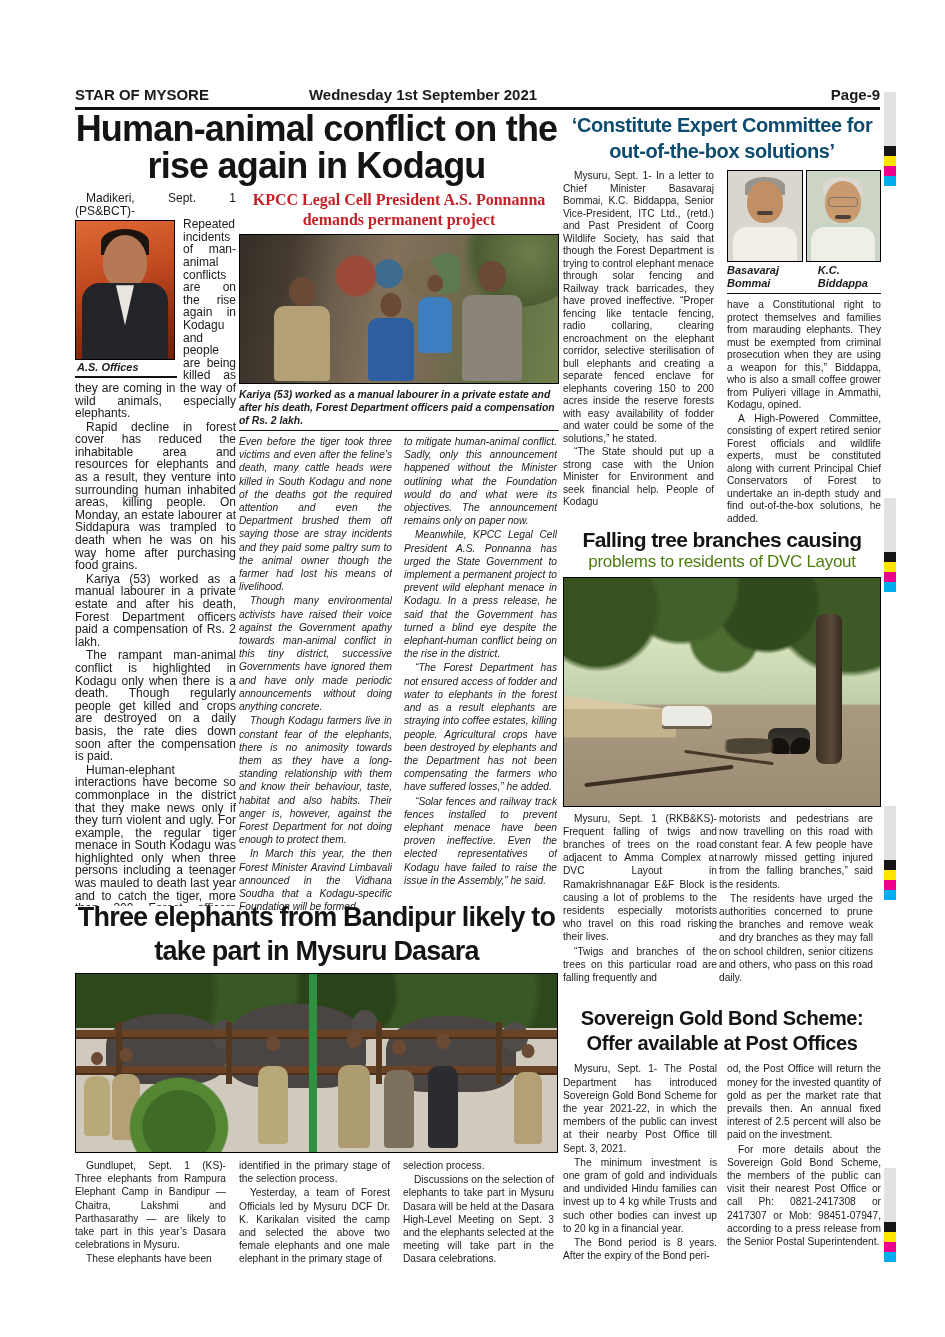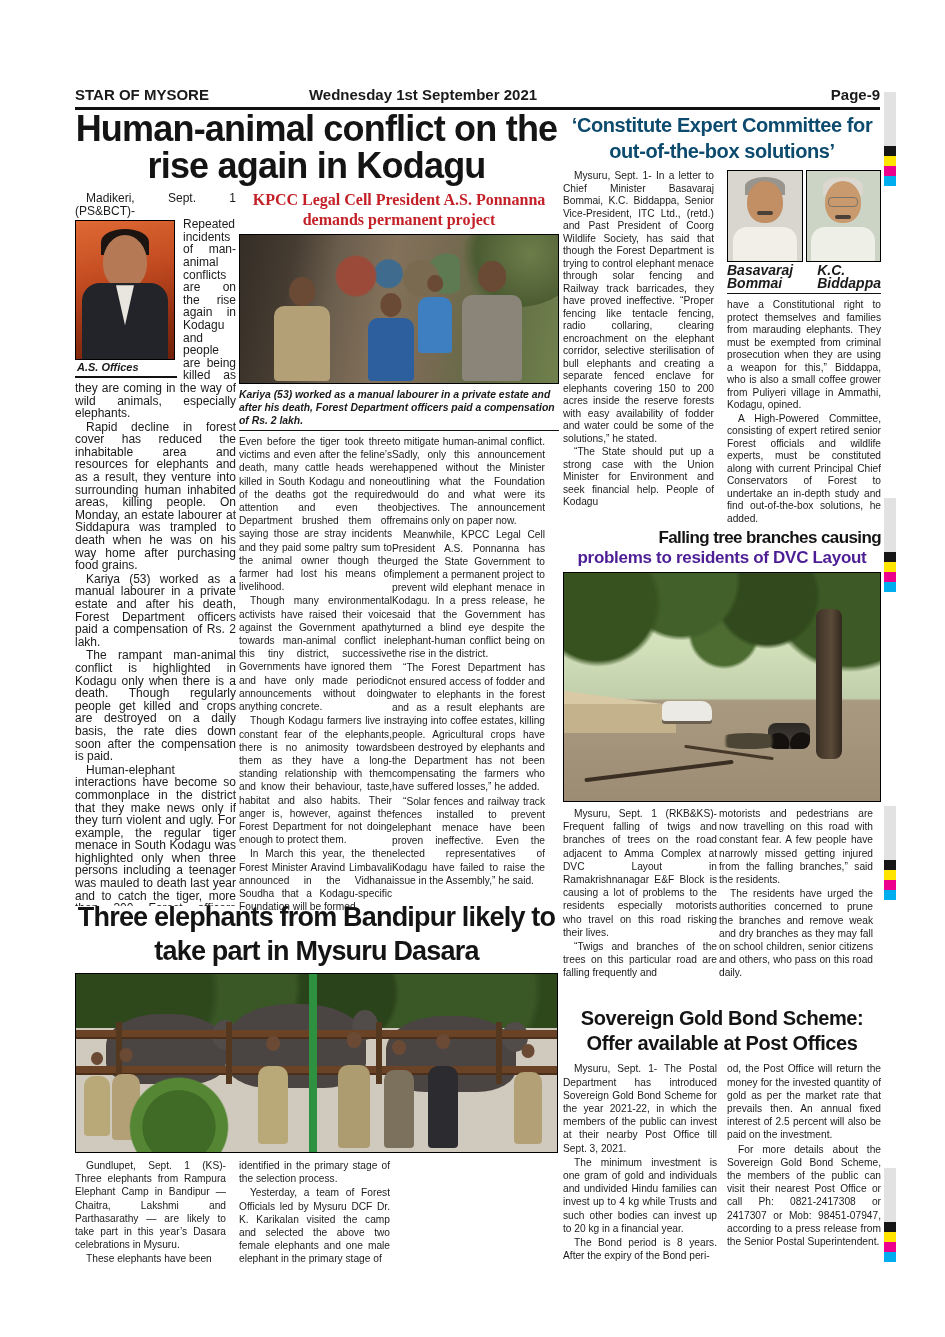--- a/index.html
+++ b/index.html
@@ -46,21 +46,21 @@
   .person .pbody{position:absolute;left:0;bottom:0;width:100%;height:72%;border-radius:10px 10px 4px 4px;}
   .person .phead{position:absolute;left:50%;top:0;transform:translateX(-50%);width:46%;aspect-ratio:0.9;
       border-radius:50%;background:#6b4a35;}
   .photoA .crowd{position:absolute;left:90px;top:18px;width:130px;height:46px;border-radius:10px;
       background:radial-gradient(circle at 20% 50%,#9b4a3a 0 18%,transparent 20%),
                  radial-gradient(circle at 45% 45%,#3f6b8e 0 18%,transparent 20%),
                  radial-gradient(circle at 70% 55%,#7a6a4f 0 18%,transparent 20%),
                  radial-gradient(circle at 90% 45%,#5d7a52 0 16%,transparent 18%);}
   .s1-capt{margin-top:4px;}
   .capt-rule{border-bottom:1.6px solid #111;margin:3px 0 4px 0;}
-  .s1-cols{display:flex;}
+  .s1-cols{display:flex;gap:12px;font-style:italic;}
   .s1-cols .col{width:153px;height:478px;overflow:hidden;}
   
   .s2{position:absolute;left:563px;top:112px;width:318px;}
   .s2-headline{font-size:20px;font-weight:bold;letter-spacing:-0.4px;line-height:1.3;text-align:center;color:#0c4a6e;}
   .s2-body{display:flex;gap:13px;margin-top:6px;height:362px;overflow:hidden;}
   .s2-body .col{width:154px;}
   .s2-body .para{line-height:12.5px;}
   .s2-photos{display:flex;gap:3px;}
   .portrait{position:relative;width:74px;height:90px;border:1px solid #000;overflow:hidden;}
   .portrait .phead2{position:absolute;left:50%;top:10px;transform:translateX(-50%);
@@ -75,25 +75,25 @@
       width:28px;height:8px;border:1.5px solid #7c7468;border-radius:4px;background:transparent;}
   .bommai{background:#d8d6ce;}
   .bommai .phead2{background:#c18f63;}
   .bommai .phair{background:#98948e;}
   .bommai .ptorso{background:#f1efe8;}
   .biddappa{background:#ccd4c6;}
   .biddappa .phead2{background:#c89a6e;}
   .biddappa .phair{background:#dcd8d0;}
   .biddappa .ptorso{background:#eef0e8;}
   .s2-capts{display:flex;gap:8px;border-bottom:1.6px solid #111;padding:2px 0 3px 0;margin-bottom:5px;}
-  .s2-capts .capt{font-size:14px;}
+  .s2-capts .capt{font-size:11px;}
   
   .s3{position:absolute;left:563px;top:528px;width:318px;}
-  .s3-h1{font-size:17px;font-weight:bold;letter-spacing:-0.6px;text-align:right;line-height:1.15;color:#141414;white-space:nowrap;}
-  .s3-h2{font-size:17px;font-weight:bold;letter-spacing:-0.3px;text-align:center;line-height:1.2;color:#4c1d95;white-space:nowrap;}
+  .s3-h1{font-size:21px;font-weight:bold;letter-spacing:-0.6px;text-align:center;line-height:1.15;color:#141414;white-space:nowrap;}
+  .s3-h2{font-size:17px;font-weight:normal;letter-spacing:-0.3px;text-align:center;line-height:1.2;color:#4d7c0f;white-space:nowrap;}
   .photoB{width:316px;height:228px;margin-top:4px;}
   .photoB .canopy{position:absolute;inset:0;
       background:linear-gradient(#e6eed8 0%,#d4e2bc 30%,#c0ceab 55%,#a89a80 56%,#9d8c74 100%);}
   .photoB .leaves{position:absolute;left:-20px;top:-30px;width:360px;height:150px;
       background:radial-gradient(circle at 15% 40%,#37521f 0 18%,transparent 20%),
                  radial-gradient(circle at 38% 25%,#42602a 0 22%,transparent 24%),
                  radial-gradient(circle at 62% 35%,#31491c 0 20%,transparent 22%),
                  radial-gradient(circle at 85% 30%,#3d5a26 0 24%,transparent 26%),
                  radial-gradient(circle at 50% 60%,#4c6c32 0 16%,transparent 18%);}
   .photoB .wall{position:absolute;left:0;top:118px;width:112px;height:42px;
@@ -345,20 +345,24 @@
     </div>
     <div class="s5-cols">
       <div class="col">
         <p class="para">Gundlupet, Sept. 1 (KS)- Three elephants from Rampura Elephant Camp in Bandipur — Chaitra, Lakshmi and Parthasarathy — are likely to take part in this year’s Dasara celebrations in Mysuru.</p>
         <p class="para">These elephants have been</p>
       </div>
       <div class="col">
         <p class="para noindent">identified in the primary stage of the selection process.</p>
         <p class="para">Yesterday, a team of Forest Officials led by Mysuru DCF Dr. K. Karikalan visited the camp and selected the above two female elephants and one male elephant in the primary stage of</p>
       </div>
+      <div class="col">
+        <p class="para noindent">selection process.</p>
+        <p class="para">Discussions on the selection of elephants to take part in Mysuru Dasara will be held at the Dasara High-Level Meeting on Sept. 3 and the elephants selected at the meeting will take part in the Dasara celebrations.</p>
+      </div>
     </div>
   </div>
 
   <div class="reg" style="top:92px;">
     <div class="gray"></div>
     <div class="sq k"></div>
     <div class="sq y"></div>
     <div class="sq m"></div>
     <div class="sq c"></div>
   </div>

